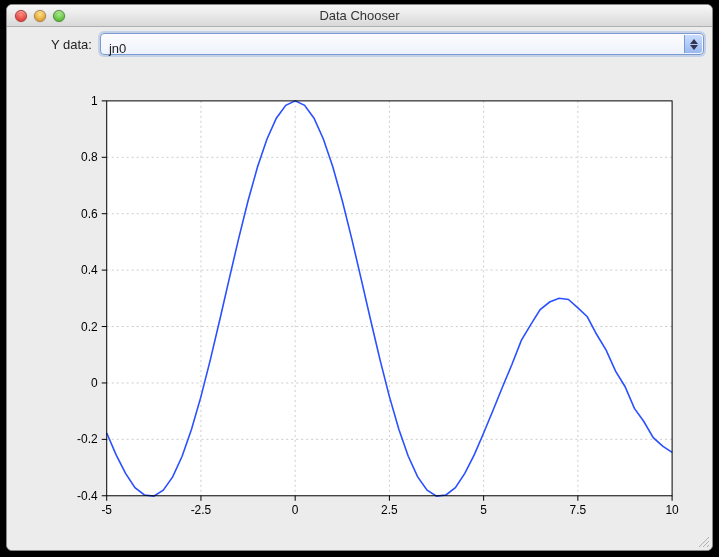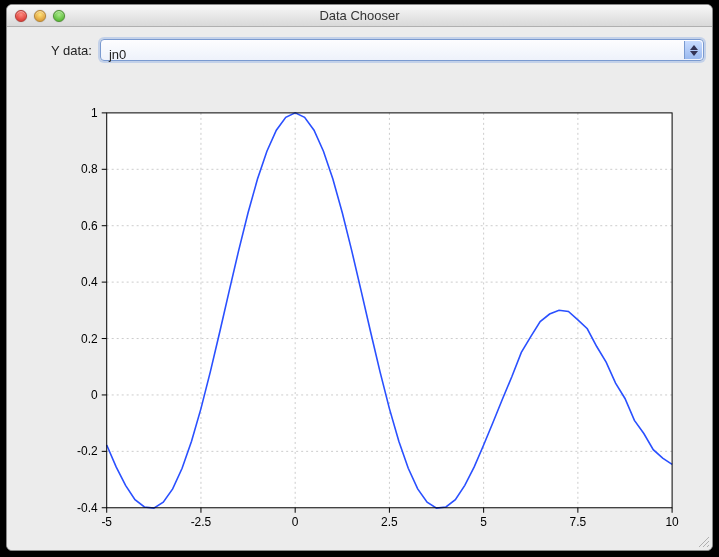--- a/index.html
+++ b/index.html
@@ -18,21 +18,20 @@
     position: absolute;
     left: 6px; top: 4px;
     width: 707px; height: 547px;
     background: #ececec;
     border: 1px solid #8a8a8a;
     border-radius: 6px;
     box-shadow: 0 2px 6px rgba(0,0,0,0.4);
     display: flex;
     flex-direction: column;
     overflow: hidden;
-    gap: 6px;
   }
   .titlebar {
     height: 22px;
     background: linear-gradient(#f7f7f7, #d9d9d9);
     border-bottom: 1px solid #b0b0b0;
     display: flex;
     align-items: center;
     position: relative;
   }
   .traffic {

